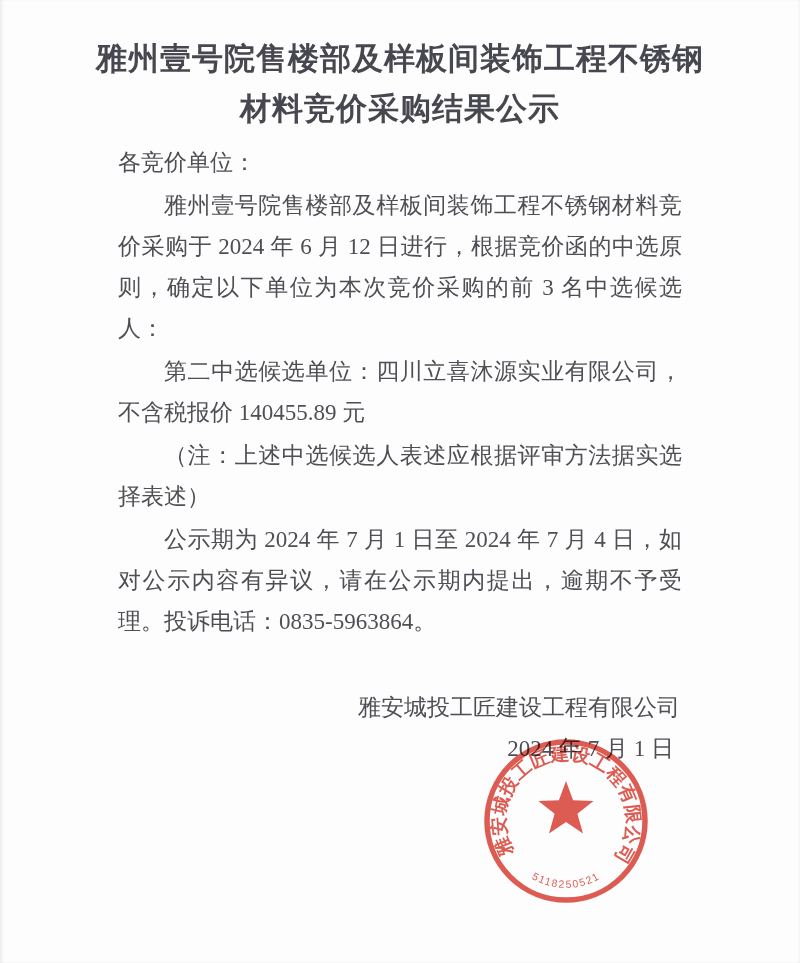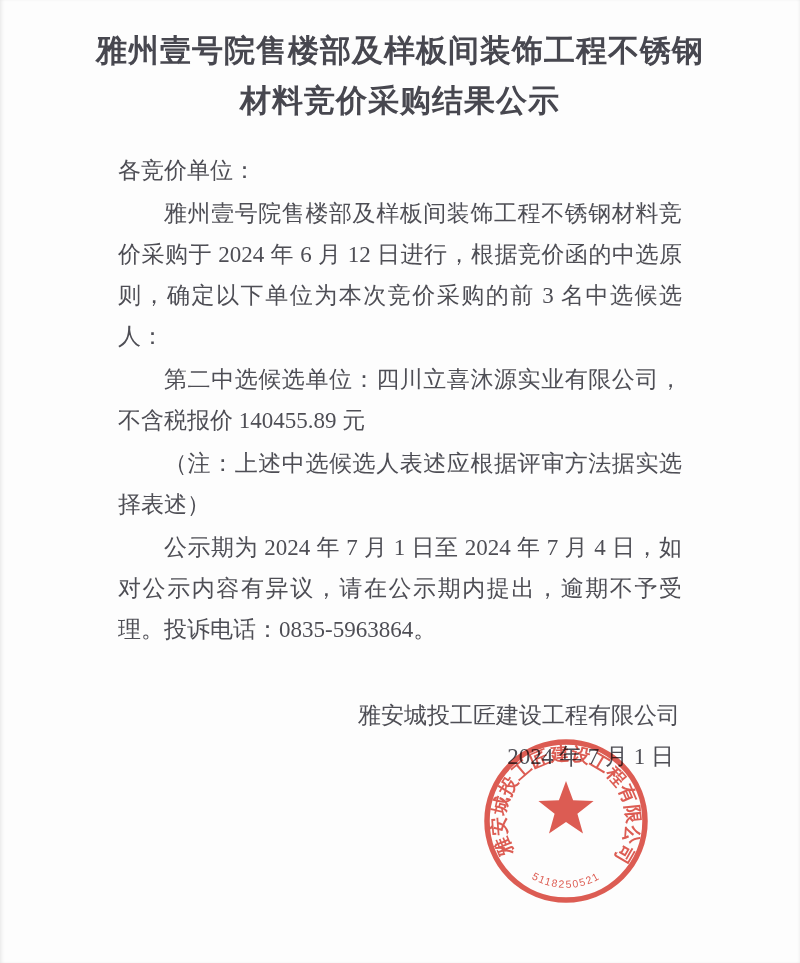--- a/index.html
+++ b/index.html
@@ -15,33 +15,33 @@
   }
   .page {
     position: relative;
     width: 800px;
     height: 963px;
     background: #fdfdfd;
     box-shadow: inset 3px 0 4px -2px rgba(0,0,0,0.10), inset -2px 0 3px -1px rgba(0,0,0,0.05);
     overflow: hidden;
   }
   .title {
-    margin: 26px auto 0 auto;
+    margin: 34px auto 0 auto;
     width: 680px;
     text-align: center;
     font-family: "Liberation Sans", "DejaVu Sans", sans-serif;
     font-size: 31px;
     font-weight: 700;
     line-height: 50px;
     color: #47474f;
     letter-spacing: 1px;
   }
   .title .tl { display: block; }
   .content {
-    margin: 24px 118px 0 118px;
+    margin: 8px 118px 0 118px;
     font-size: 23px;
     line-height: 41px;
     text-align: justify;
     text-justify: inter-ideograph;
     color: #4e4e55;
   }
   .content p {
     margin: 2px 0 0 0;
     text-indent: 2em;
   }

